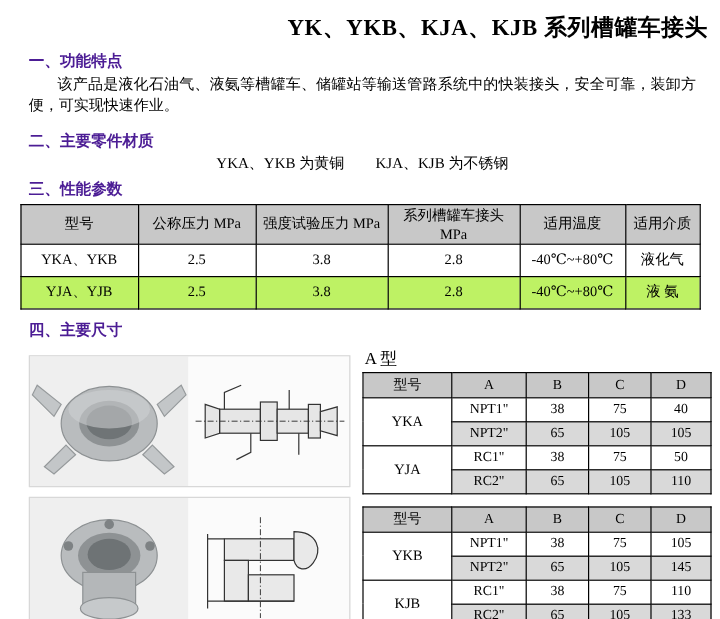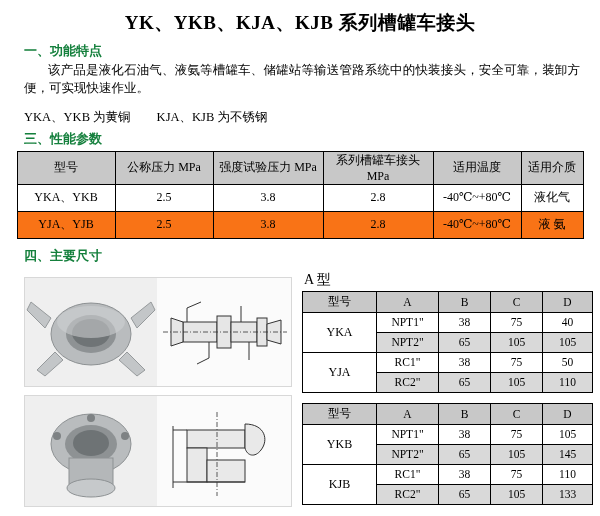--- a/index.html
+++ b/index.html
@@ -16,45 +16,46 @@
     overflow: hidden;
   }
   .page {
     width: 600px;
     height: 516px;
     position: relative;
     box-sizing: border-box;
     padding: 0 10px;
   }
   .title {
-    text-align: center;
+    text-align: right;
     font-size: 19px;
     font-weight: bold;
     letter-spacing: 0.5px;
     margin: 10px 0 6px 0;
     font-family: "Liberation Serif", "DejaVu Serif", serif;
   }
   .section-head {
-    color: #15803d;
+    color: #4c1d95;
     font-weight: bold;
     font-size: 13px;
     margin: 3px 0 1px 14px;
     font-family: "Liberation Serif", "DejaVu Serif", serif;
   }
   .para {
     font-size: 12.5px;
     line-height: 1.45;
     margin: 0 10px 12px 14px;
     text-indent: 24px;
     text-align: justify;
   }
   .para2 {
     font-size: 12.5px;
     line-height: 1.4;
     margin: 0 10px 0 14px;
+    text-align: center;
   }
   .para2 .gap { display: inline-block; width: 26px; }
 
   
   table.spec {
     border-collapse: collapse;
     width: 566px;
     margin: 3px auto 0 auto;
     table-layout: fixed;
   }
@@ -63,21 +64,21 @@
     text-align: center;
     font-size: 12px;
     height: 26px;
     padding: 0 2px;
   }
   table.spec thead th {
     background: #c8c8c8;
     font-weight: normal;
   }
   table.spec tbody tr.alt td {
-    background: #f97316;
+    background: #bef264;
   }
 
   
   .lower {
     position: relative;
     margin-top: 6px;
   }
   .imgcol {
     position: absolute;
     left: 14px;
@@ -141,20 +142,21 @@
 </head>
 <body>
 
 <div class="page">
 
   <div class="title">YK、YKB、KJA、KJB 系列槽罐车接头</div>
 
   <div class="section-head">一、功能特点</div>
   <div class="para">该产品是液化石油气、液氨等槽罐车、储罐站等输送管路系统中的快装接头，安全可靠，装卸方便，可实现快速作业。</div>
 
+  <div class="section-head">二、主要零件材质</div>
   <div class="para2">
     <span>YKA、YKB 为黄铜</span><span class="gap"></span><span>KJA、KJB 为不锈钢</span>
   </div>
 
   <div class="section-head">三、性能参数</div>
 
   <table class="spec">
     <colgroup>
       <col style="width:98px">
         <col style="width:98px">

